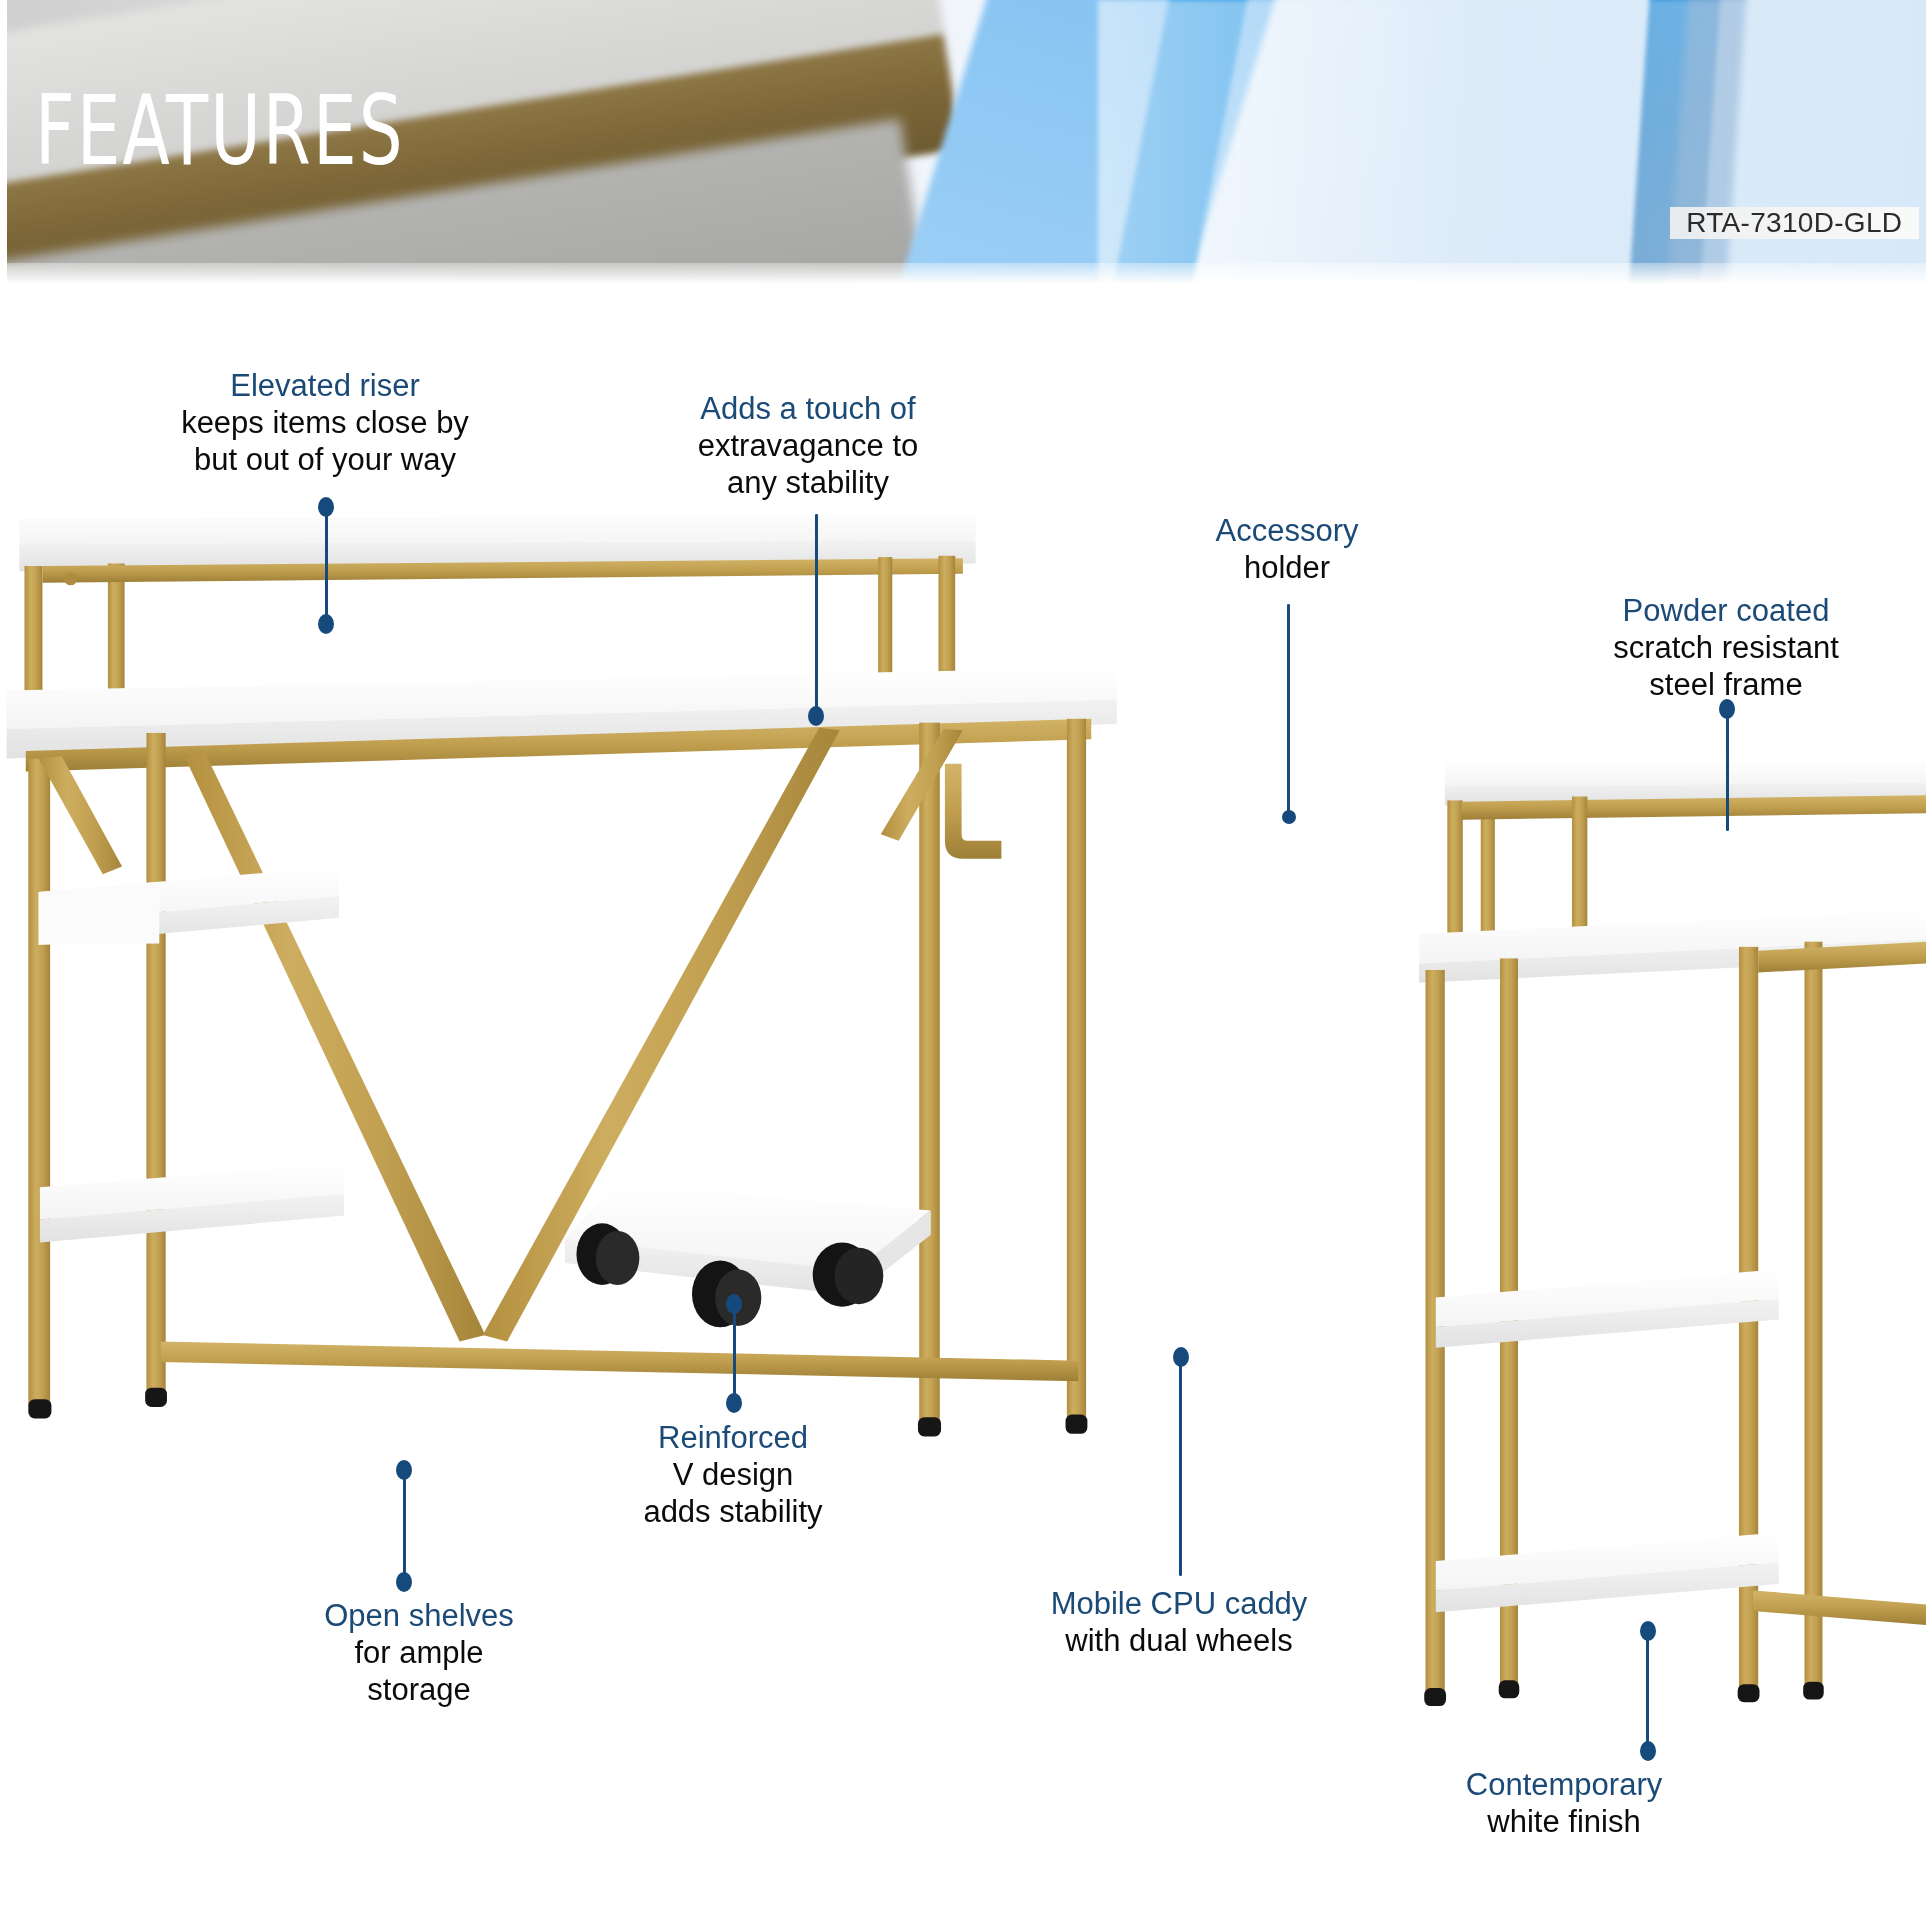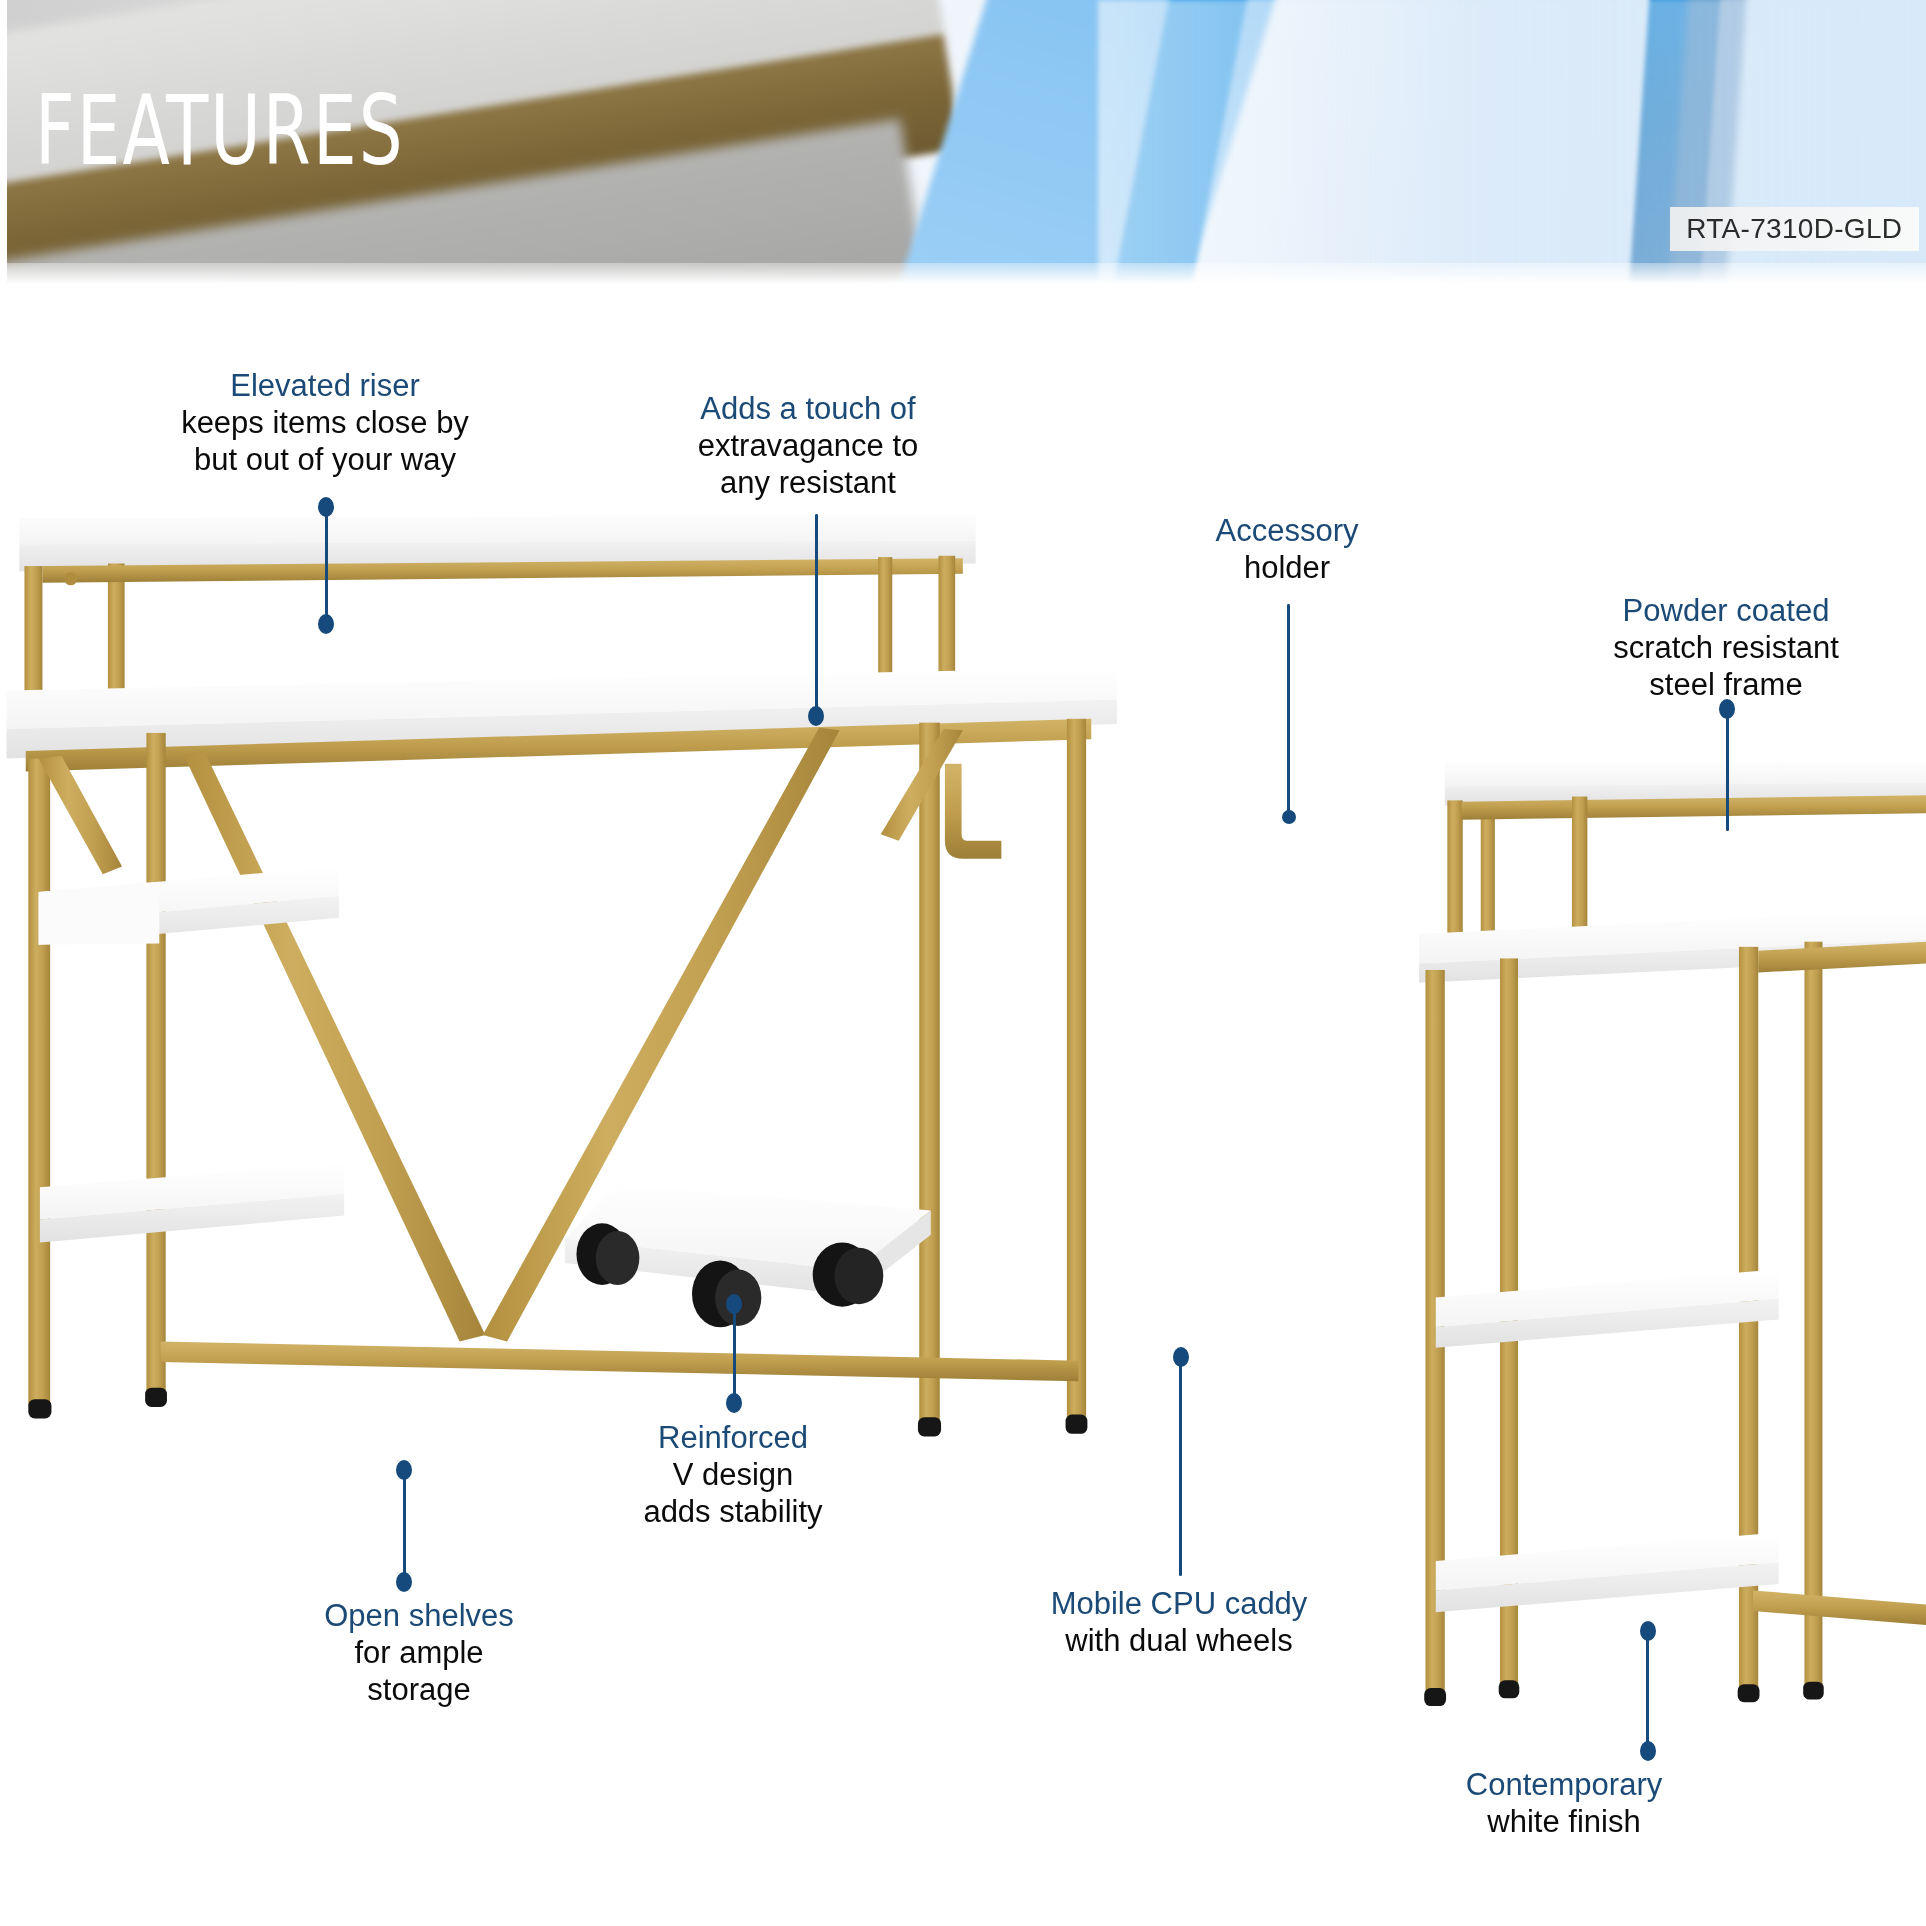--- a/index.html
+++ b/index.html
@@ -34,21 +34,21 @@
   .ph-wash{position:absolute;left:1091px;top:0;width:835px;height:292px;
       background:linear-gradient(90deg,rgba(255,255,255,.55),rgba(225,240,252,.25) 45%,rgba(215,235,250,.45));
       filter:blur(2.6px);}
   .ph-bot{position:absolute;left:0;bottom:0;width:1926px;height:29.5px;
       background:linear-gradient(180deg,rgba(255,255,255,.35),#ffffff 72%);}
 
   #header .title{position:absolute;left:28px;top:83px;
       font-size:96px;line-height:96px;letter-spacing:2.6px;color:#ffffff;
       font-weight:400;font-family:"DejaVu Sans Condensed","Liberation Sans",sans-serif;
       transform:scaleX(.80);transform-origin:left top;white-space:nowrap;}
-  #header .sku-chip{position:absolute;right:14px;top:207px;height:44px;
+  #header .sku-chip{position:absolute;right:14px;top:207px;height:32px;
       display:flex;align-items:center;padding:0 16.7px;
       background:linear-gradient(90deg,rgba(240,240,240,.92),rgba(250,250,250,.97));}
   #header .sku-chip span{font-size:28px;color:#2b2b2b;letter-spacing:0.3px;white-space:nowrap;
       font-family:"Liberation Sans",sans-serif;}
 
   
   .callout{position:absolute;text-align:center;white-space:nowrap;}
   .callout .ln{display:block;font-size:31px;line-height:37px;color:#0b0b0b;}
   .callout .ln.hl{color:#1b4a77;}
 
@@ -256,21 +256,21 @@
 
 <div class="callout" style="left:325px;top:367px;transform:translateX(-50%);">
   <span class="ln hl">Elevated riser</span>
   <span class="ln">keeps items close by</span>
   <span class="ln">but out of your way</span>
 </div>
 
 <div class="callout" style="left:808px;top:390px;transform:translateX(-50%);">
   <span class="ln hl">Adds a touch of</span>
   <span class="ln">extravagance to</span>
-  <span class="ln">any resistant</span>
+  <span class="ln">any stability</span>
 </div>
 
 <div class="callout" style="left:1287px;top:512px;transform:translateX(-50%);">
   <span class="ln hl">Accessory</span>
   <span class="ln">holder</span>
 </div>
 
 <div class="callout" style="left:1726px;top:592px;transform:translateX(-50%);">
   <span class="ln hl">Powder coated</span>
   <span class="ln">scratch resistant</span>

